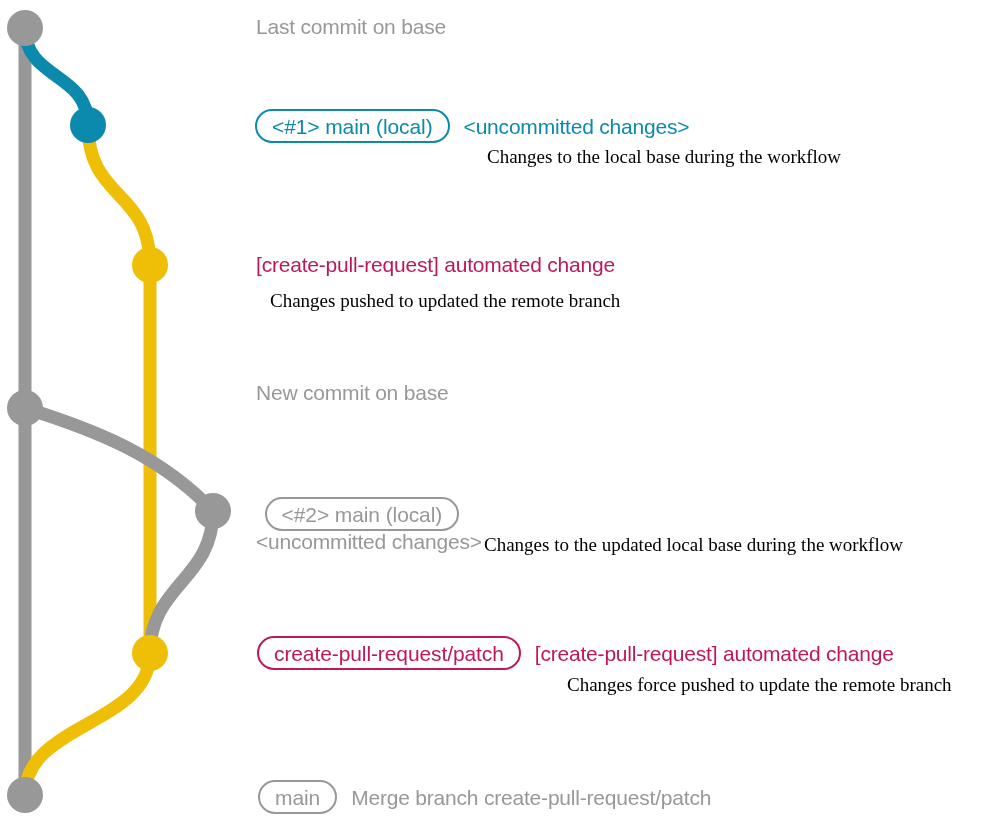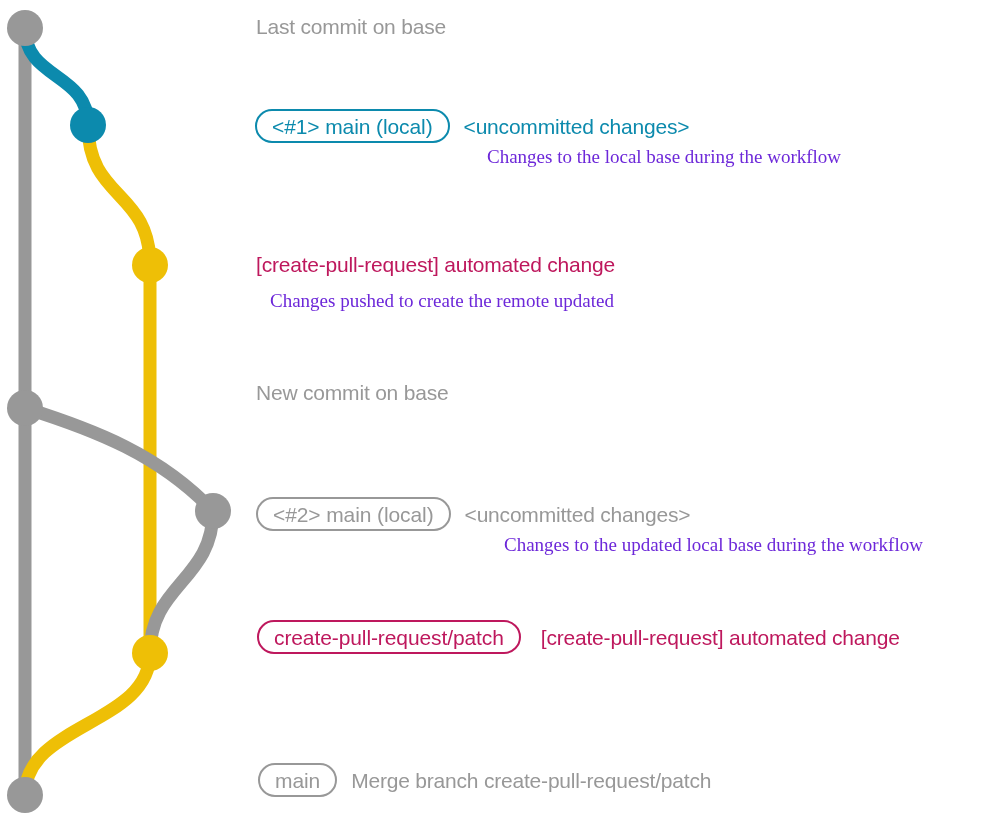--- a/index.html
+++ b/index.html
@@ -48,21 +48,21 @@
   .subject {
     font-size: 21px;
     line-height: 1;
     letter-spacing: -0.2px;
   }
   .desc {
     position: absolute;
     font-family: "Liberation Serif", serif;
     font-size: 19px;
     line-height: 1;
-    color: #6d28d9;
+    color: #000000;
     white-space: nowrap;
   }
   .c-blue   { color: #0c8aad; }
   .c-yellow { color: #be185d; }
   .c-gray   { color: #989898; }
   .gap-pill { margin-right: 14px; }
 </style>
 </head>
 <body>
 
@@ -97,35 +97,36 @@
 
   <div class="row" style="left:255px; top:109px;">
     <span class="pill c-blue gap-pill">&lt;#1&gt; main (local)</span>
     <span class="subject c-blue">&lt;uncommitted changes&gt;</span>
   </div>
   <div class="desc" style="left:487px; top:147px;">Changes to the local base during the workflow</div>
 
   <div class="row" style="left:256px; top:254px;">
     <span class="subject c-yellow">[create-pull-request] automated change</span>
   </div>
-  <div class="desc" style="left:270px; top:291px;">Changes pushed to create the remote updated</div>
+  <div class="desc" style="left:270px; top:291px;">Changes pushed to updated the remote branch</div>
 
   <div class="row" style="left:256px; top:382px;">
     <span class="subject c-gray">New commit on base</span>
   </div>
 
-  <div class="row" style="left:256px; top:497px;">
+  <div class="row" style="left:256px; top:497px;flex-direction:column;">
     <span class="pill c-gray gap-pill">&lt;#2&gt; main (local)</span>
     <span class="subject c-gray">&lt;uncommitted changes&gt;</span>
   </div>
-  <div class="desc" style="left:504px; top:535px;">Changes to the updated local base during the workflow</div>
+  <div class="desc" style="left:484px; top:535px;">Changes to the updated local base during the workflow</div>
 
-  <div class="row" style="left:257px; top:620px;gap:6px;">
+  <div class="row" style="left:257px; top:636px;">
     <span class="pill c-yellow gap-pill">create-pull-request/patch</span>
     <span class="subject c-yellow">[create-pull-request] automated change</span>
   </div>
+  <div class="desc" style="left:567px; top:675px;">Changes force pushed to update the remote branch</div>
 
-  <div class="row" style="left:258px; top:763px;">
+  <div class="row" style="left:258px; top:780px;">
     <span class="pill c-gray gap-pill">main</span>
     <span class="subject c-gray">Merge branch create-pull-request/patch</span>
   </div>
 
 </div>
 
 </body></html>

